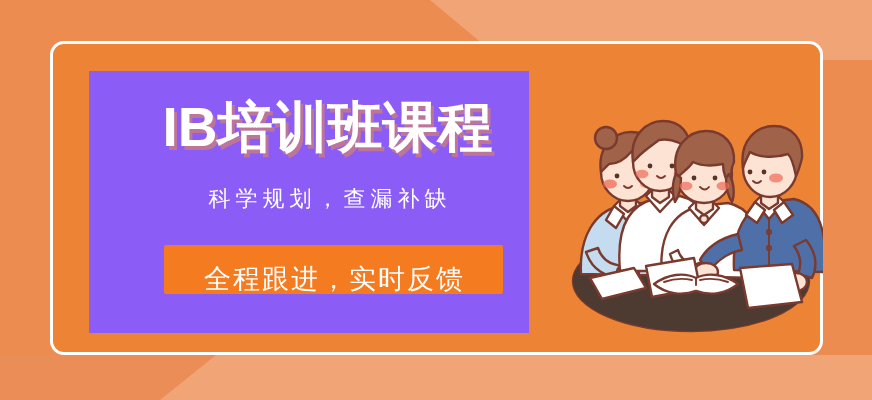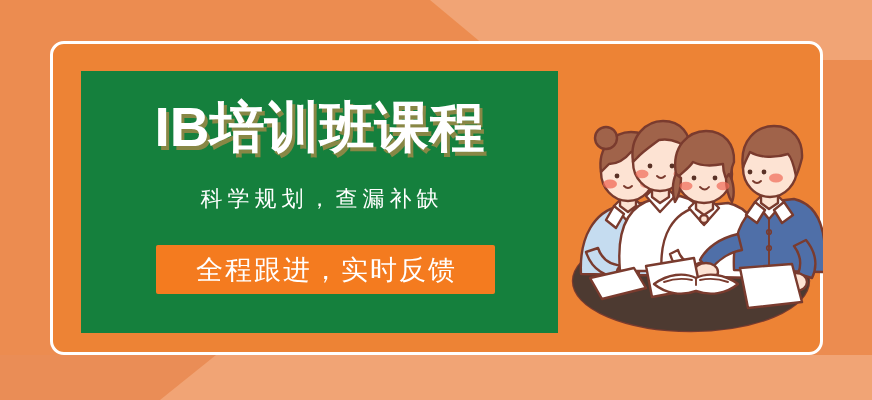--- a/index.html
+++ b/index.html
@@ -57,25 +57,25 @@
     height: 314px;
     box-sizing: border-box;
     border: 3px solid #ffffff;
     border-radius: 14px;
     background: #ed8335;
   }
 
   
   #cream-panel {
     position: absolute;
-    left: 28px;
+    left: 36px;
     top: 27px;
-    width: 477px;
+    width: 440px;
     height: 262px;
-    background: #15803d;
+    background: #8b5cf6;
   }
 
   
   #text-block {
     position: absolute;
     left: 0;
     top: 0;
     width: 477px;
     height: 262px;
   }
@@ -115,21 +115,21 @@
     left: 75px;
     top: 174px;
     width: 339px;
     height: 49px;
     background: #f47b1f;
     border: none;
     border-radius: 2px;
     padding: 0;
     cursor: pointer;
     display: flex;
-    align-items: center;
+    align-items: flex-end;
     justify-content: center;
   }
   #cta-button .cta-label {
     font-size: 27px;
     line-height: 30px;
     font-weight: 400;
     color: #ffffff;
     letter-spacing: 2px;
     text-indent: 2px;
     white-space: nowrap;

